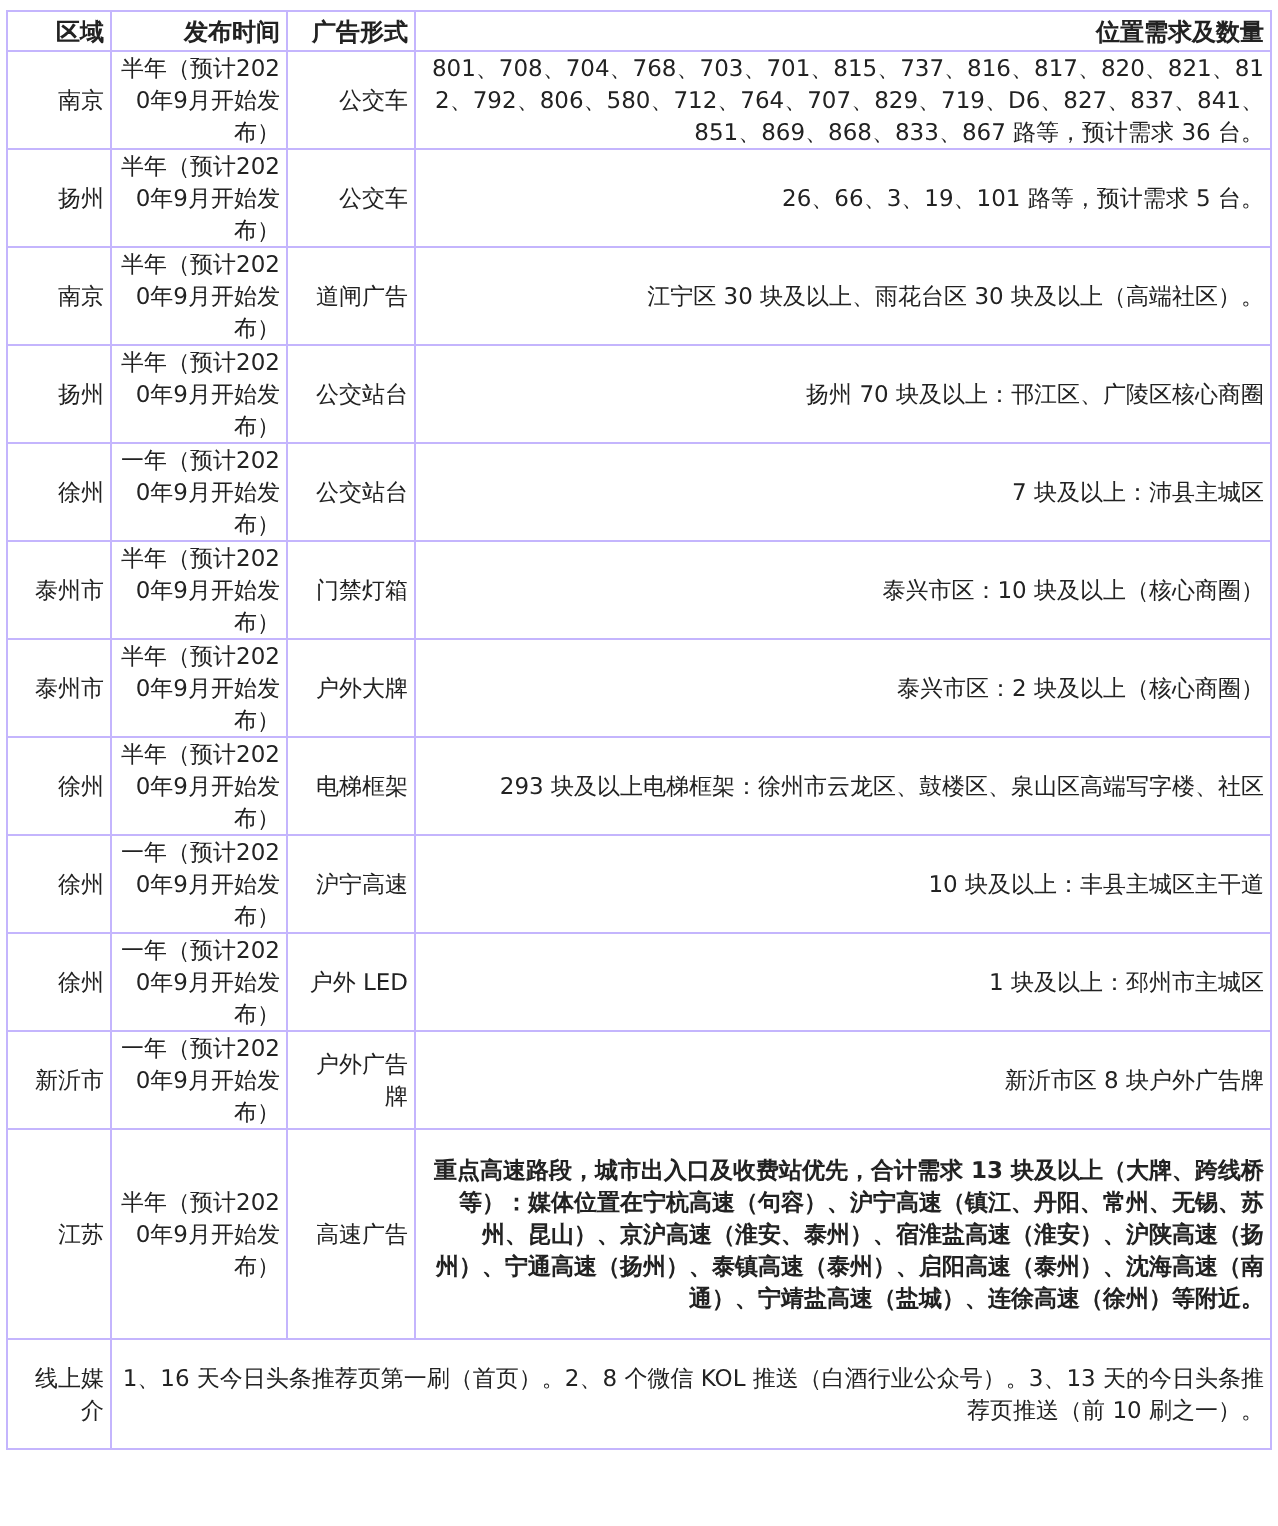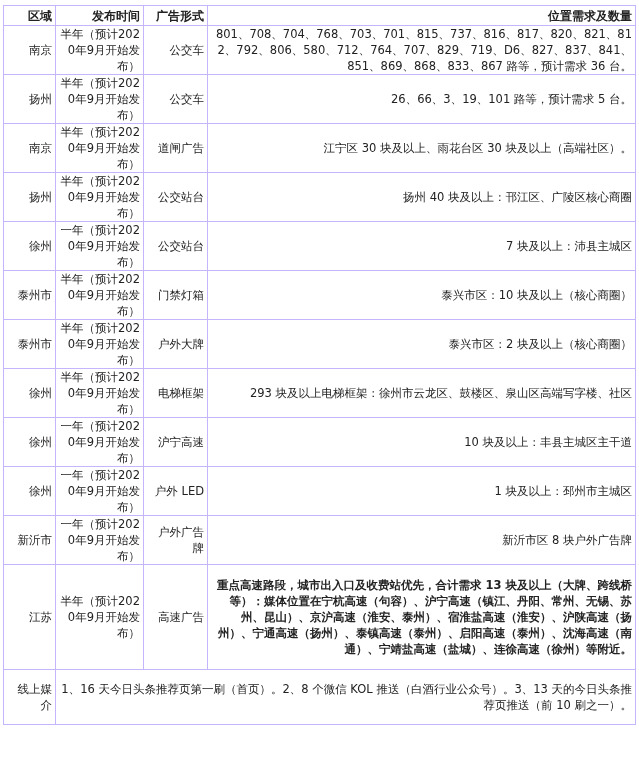--- a/index.html
+++ b/index.html
@@ -52,21 +52,21 @@
     <tr class="std">
       <td>南京</td>
       <td>半年（预计2020年9月开始发布）</td>
       <td>道闸广告</td>
       <td>江宁区 30 块及以上、雨花台区 30 块及以上（高端社区）。</td>
     </tr>
     <tr class="std">
       <td>扬州</td>
       <td>半年（预计2020年9月开始发布）</td>
       <td>公交站台</td>
-      <td>扬州 40 块及以上：邗江区、广陵区核心商圈</td>
+      <td>扬州 70 块及以上：邗江区、广陵区核心商圈</td>
     </tr>
     <tr class="std">
       <td>徐州</td>
       <td>一年（预计2020年9月开始发布）</td>
       <td>公交站台</td>
       <td>7 块及以上：沛县主城区</td>
     </tr>
     <tr class="std">
       <td>泰州市</td>
       <td>半年（预计2020年9月开始发布）</td>

